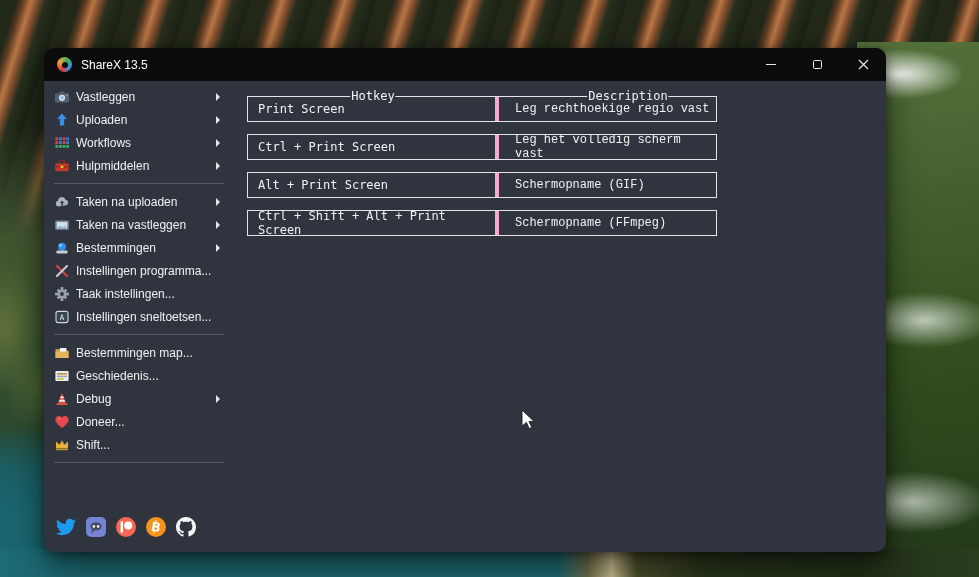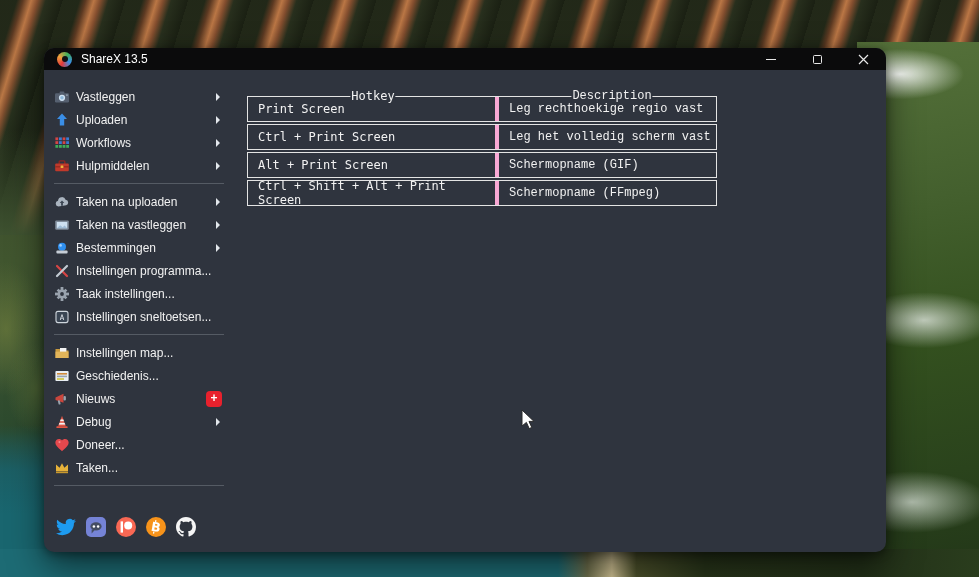--- a/index.html
+++ b/index.html
@@ -30,21 +30,21 @@
       linear-gradient(170deg,#55713a 0%,#44602e 30%,#34511f 55%,#2a431c 80%,#223618 100%); }
   .wp-water { position:absolute; left:0; top:425px; width:630px; height:152px;
     background:linear-gradient(180deg, rgba(26,95,104,0) 0, rgba(26,98,107,.85) 45px, #19666f 90px); }
   .wp-bottom { position:absolute; left:0; top:549px; width:100%; height:28px;
     background:linear-gradient(90deg,#1d6b74 0%,#1d6b74 57%,#6e6f4c 60%,#cfc193 62.5%,#4c512b 65%,#28351a 72%,#223018 88%,#2a3d1d 100%); }
 
   
   .window { position:absolute; left:44px; top:48px; width:842px; height:504px;
     border-radius:10px; background:#2f343e;
     box-shadow:0 14px 34px rgba(0,0,0,.55), 0 2px 10px rgba(0,0,0,.4); }
-  .titlebar { height:22px; background:#0b0b0c; border-radius:10px 10px 0 0;
+  .titlebar { height:33px; background:#0b0b0c; border-radius:10px 10px 0 0;
     display:flex; align-items:center; }
   .tb-logo { width:15px; height:15px; margin-left:13px; border-radius:50%; flex:none;
     background:conic-gradient(from 210deg,#e5393a,#f0a23c,#3fae5a,#3a8ee6,#e5393a); position:relative; }
   .tb-logo::after { content:""; position:absolute; inset:4.5px; border-radius:50%; background:#101013; }
   .tb-title { color:#ffffff; font-size:12px; margin-left:9px; }
   .tb-btns { margin-left:auto; display:flex; height:100%; }
   .tb-btn { width:46px; height:100%; display:flex; align-items:center; justify-content:center; cursor:default; }
   .gl-min { width:10px; height:1px; background:#e8e8e8; display:block; }
   .gl-max { width:9px; height:9px; border:1px solid #e8e8e8; border-radius:1.5px; display:block; }
 
@@ -60,26 +60,26 @@
     border-top:4.5px solid transparent; border-bottom:4.5px solid transparent; margin-right:3px; }
   .sb-sep { height:1px; background:#555b64; margin:6px 2px; }
   .sb-badge { width:16px; height:16px; background:#e8212d; border-radius:4px; color:#fff;
     font-weight:bold; font-size:12px; line-height:15px; text-align:center; margin-right:1px; flex:none; }
   .social { position:absolute; left:12px; top:436px; display:flex; gap:10px; align-items:center; }
   .soc { width:20px; height:20px; display:block; }
 
   
   .hk-table { position:absolute; left:203px; top:15px; width:470px;
     font-family:"DejaVu Sans Mono", monospace; font-size:12px; color:#f2f2f2; }
-  .hk-row { position:relative; display:flex; height:26px; border:1px solid #e4e4e4; margin-bottom:2px; }
+  .hk-row { position:relative; display:flex; height:26px; border:1px solid #e4e4e4; margin-bottom:12px;gap:6px; }
   .hk-c1 { width:251px; border-right:4px solid #f9a8d4; display:flex; align-items:center; padding-left:10px; }
   .hk-c2 { flex:1; display:flex; align-items:center; padding-left:10px;font-family:Liberation Mono, monospace; }
   .hk-legend { position:absolute; top:-7px; background:#2f343e; padding:0 1px; line-height:13px; }
   .hk-legend-1 { left:125px; transform:translateX(-50%); }
-  .hk-legend-2 { left:364px; transform:translateX(-50%);font-family:Liberation Mono, monospace; }
+  .hk-legend-2 { left:380px; transform:translateX(-50%); }
 
   .cursor { position:absolute; left:521px; top:409px; z-index:30; }
 </style>
 </head>
 <body>
 
 <div class="desktop">
   <div class="wp-base"></div>
   <div class="wp-ridges"></div>
   <div class="wp-left-slope"></div>
@@ -245,44 +245,32 @@
         <div class="sb-sep"></div>
 
         <div class="sb-item">
           <span class="sb-ic">
             <svg width="16" height="16" viewBox="0 0 16 16">
                 <path d="M1.5 4 h4.2 l1.2 1.6 h7.6 v7.4 H1.5 z" fill="#c99a3f"></path>
                 <rect x="6" y="3" width="6.4" height="8" fill="#f4f4f4"></rect>
                 <path d="M1.5 6.6 h13 v6.4 h-13 z" fill="#e2b55a"></path>
               </svg>
           </span>
-          <span class="sb-label">Instellingen map...</span>
+          <span class="sb-label">Bestemmingen map...</span>
         </div>
         <div class="sb-item">
           <span class="sb-ic">
             <svg width="16" height="16" viewBox="0 0 16 16">
                 <rect x="1.4" y="3" width="13.2" height="10" rx="1" fill="#e9eef2"></rect>
                 <rect x="3" y="5" width="10" height="1.6" fill="#cf8a3b"></rect>
                 <rect x="3" y="7.6" width="10" height="1.6" fill="#9aa4ae"></rect>
                 <rect x="3" y="10.2" width="7" height="1.6" fill="#cfc43b"></rect>
               </svg>
           </span>
           <span class="sb-label">Geschiedenis...</span>
-        </div>
-        <div class="sb-item">
-          <span class="sb-ic">
-            <svg width="16" height="16" viewBox="0 0 16 16">
-                <polygon points="1.5,6.5 9.5,2.8 9.5,11.8 1.5,9" fill="#c9463d"></polygon>
-                <rect x="9.5" y="5" width="2.4" height="4.6" rx="1" fill="#98a2ac"></rect>
-                <rect x="4.2" y="9.2" width="2" height="4.4" rx=".8" fill="#98a2ac" transform="rotate(-14 5.2 11.4)"></rect>
-              </svg>
-          </span>
-          <span class="sb-label">Nieuws</span>
-          <span class="sb-spring"></span>
-          <span class="sb-badge">+</span>
         </div>
         <div class="sb-item">
           <span class="sb-ic">
             <svg width="16" height="16" viewBox="0 0 16 16">
                 <defs>
                   <clipPath id="coneclip">
                     <polygon points="8,1.8 11.8,12.2 4.2,12.2"></polygon>
                   </clipPath>
                 </defs>
                 <polygon points="8,1.8 11.8,12.2 4.2,12.2" fill="#e25544"></polygon>
@@ -306,21 +294,21 @@
           </span>
           <span class="sb-label">Doneer...</span>
         </div>
         <div class="sb-item">
           <span class="sb-ic">
             <svg width="16" height="16" viewBox="0 0 16 16">
                 <path d="M2 11 L2 4.6 L5.6 7.8 L8 3.2 L10.4 7.8 L14 4.6 L14 11 Z" fill="#e6b23a"></path>
                 <rect x="2" y="11.4" width="12" height="1.8" fill="#c9992e"></rect>
               </svg>
           </span>
-          <span class="sb-label">Taken...</span>
+          <span class="sb-label">Shift...</span>
         </div>
 
         <div class="sb-sep"></div>
       </div>
 
       <div class="social">
         <svg class="soc" viewBox="0 0 24 24">
             <path d="M23.953 4.57a10 10 0 01-2.825.775 4.958 4.958 0 002.163-2.723c-.951.555-2.005.959-3.127 1.184a4.92 4.92 0 00-8.384 4.482C7.69 8.095 4.067 6.13 1.64 3.162a4.822 4.822 0 00-.666 2.475c0 1.71.87 3.213 2.188 4.096a4.904 4.904 0 01-2.228-.616v.06a4.923 4.923 0 003.946 4.827 4.996 4.996 0 01-2.212.085 4.936 4.936 0 004.604 3.417 9.867 9.867 0 01-6.102 2.105c-.39 0-.779-.023-1.17-.067a13.995 13.995 0 007.557 2.209c9.053 0 13.998-7.496 13.998-13.985 0-.21 0-.42-.015-.63A9.935 9.935 0 0024 4.59z" fill="#1d9bf0"></path>
           </svg>
         <svg class="soc" viewBox="0 0 20 20">

